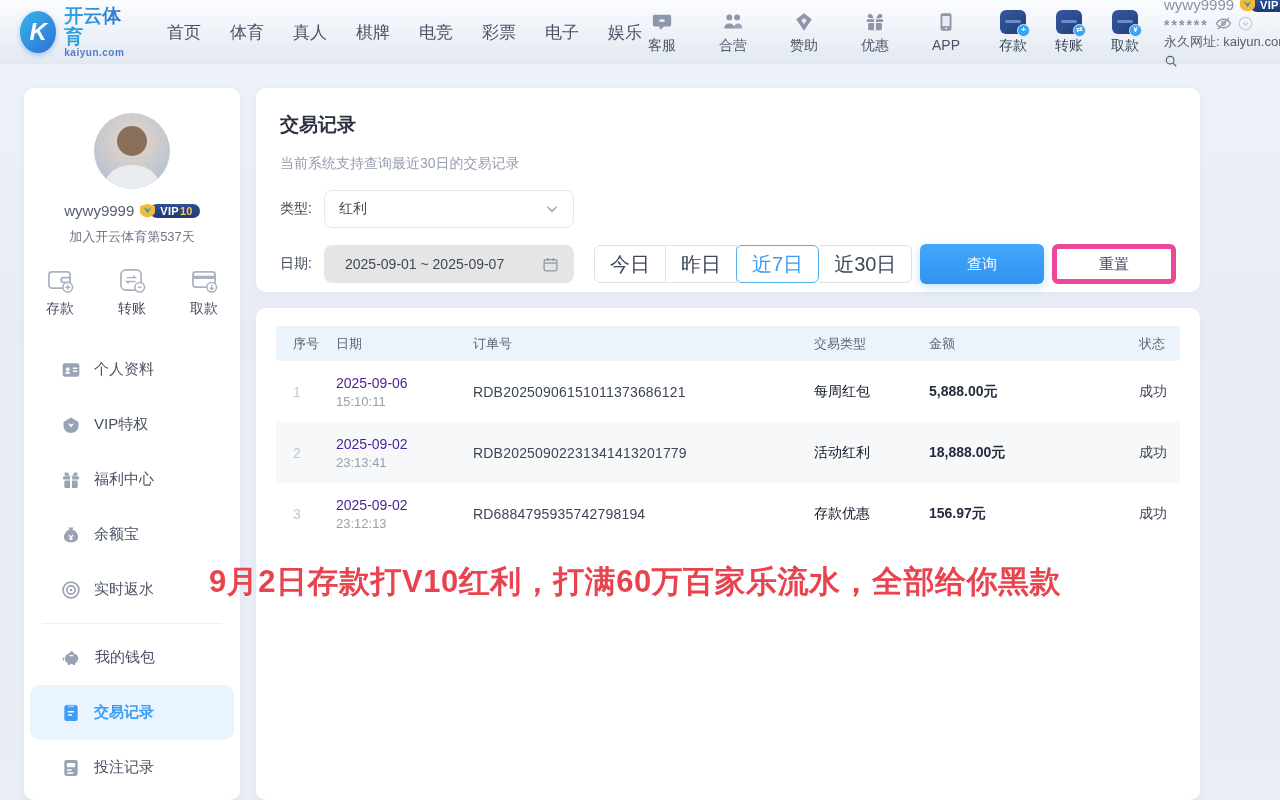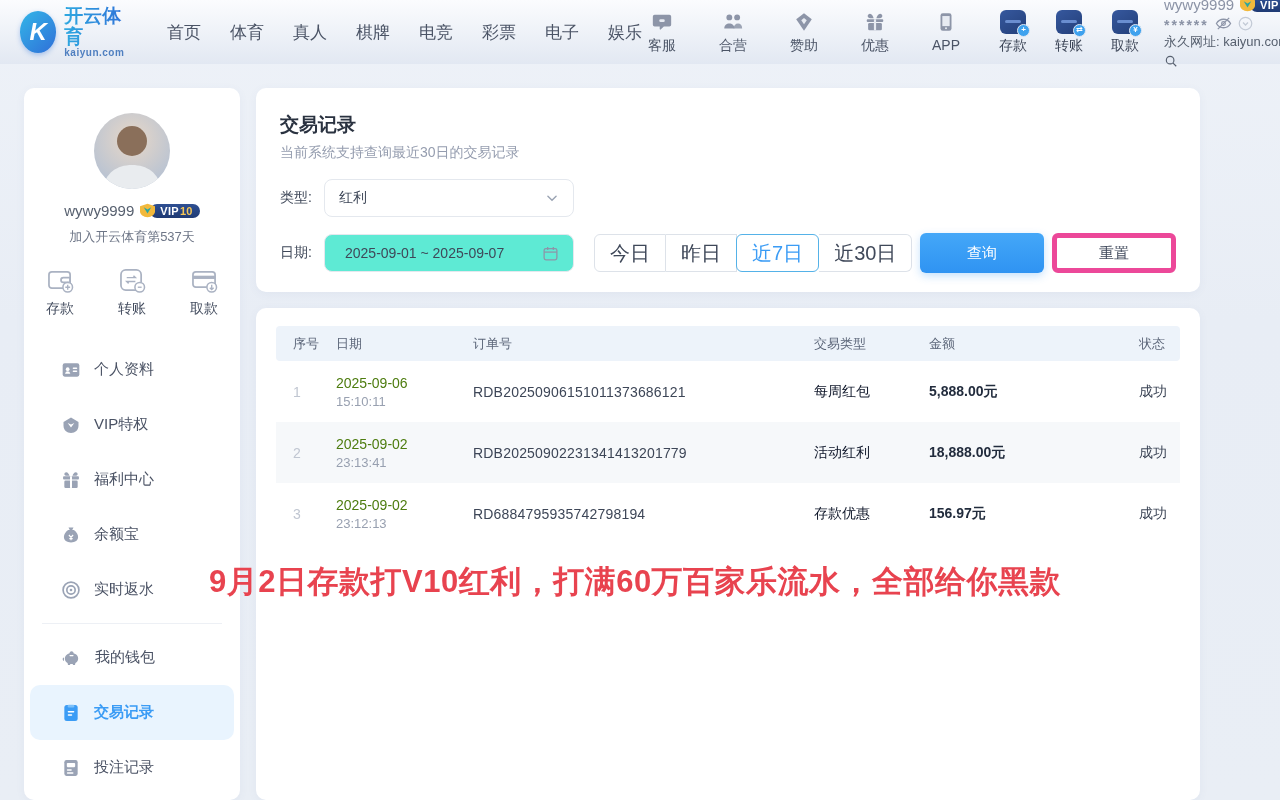--- a/index.html
+++ b/index.html
@@ -70,27 +70,27 @@
   .menu-item { height:55px; display:flex; align-items:center; gap:13px; padding-left:37px; cursor:pointer; }
   .menu-item .m-label { font-size:15px; color:#4a5264; }
   .menu-item.active { background:#e9f4fe; border-radius:10px; margin:0 6px; padding-left:31px; }
   .menu-item.active .m-label { color:#3b9cf5; font-weight:bold; }
   .menu-divider { height:1px; background:#edf0f5; margin:6px 18px; }
 
   
   .filter-card { position:absolute; left:256px; top:88px; width:944px; height:204px;
     background:#fff; border-radius:10px; box-shadow:0 2px 10px rgba(90,110,150,.06); padding:24px; }
   .page-title { font-size:19px; font-weight:bold; color:#2a3240; }
-  .page-subtitle { margin-top:6px; font-size:14px; color:#959daf; }
+  .page-subtitle { margin-top:17px; font-size:14px; color:#959daf; }
   .filter-row { display:flex; align-items:center; margin-top:17px; position:relative; }
   .f-label { font-size:14px; color:#3f4859; width:44px; }
   .select-box { width:250px; height:38px; border:1px solid #e4e8ee; border-radius:8px; background:#fff;
     display:flex; align-items:center; padding:0 14px; cursor:pointer; }
   .select-value { font-size:14px; color:#3f4859; flex:1; }
-  .date-box { width:250px; height:38px; border:1px solid #e4e8ee; border-radius:8px; background:#5eead4;
+  .date-box { width:250px; height:38px; border:1px solid #e4e8ee; border-radius:8px; background:#e5e5e5;
     display:flex; align-items:center; padding:0 14px 0 20px; cursor:pointer; }
   .date-value { font-size:14px; color:#3f4859; flex:1; }
   .range-group { display:flex; margin-left:20px; }
   .range-btn { height:38px; padding:0 15px; background:#fff; border:1px solid #dde2e9; border-left-width:0;
     font-size:20px; color:#3f4859; display:flex; align-items:center; cursor:pointer; }
   .range-btn:first-child { border-left-width:1px; border-radius:6px 0 0 6px; }
   .range-btn:last-child { border-radius:0 6px 6px 0; }
   .range-btn.active { border:1px solid #55b2e8; border-radius:6px; color:#3b9cf5; margin-left:-1px; position:relative; z-index:2; }
   .action-btns { position:absolute; right:0; top:-1px; display:flex; gap:8px; }
   .btn { width:124px; height:40px; border-radius:6px; font-size:15px; display:flex; align-items:center; justify-content:center; cursor:pointer; }
@@ -102,21 +102,21 @@
     background:#fff; border-radius:10px; box-shadow:0 2px 10px rgba(90,110,150,.06); padding:18px 20px; }
   .tbl { width:100%; }
   .tbl-row { display:grid; grid-template-columns:60px 137px 341px 115px 210px 1fr; align-items:center; }
   .tbl-head { height:35px; background:#edf3fa; border-radius:4px; }
   .tbl-head .th { font-size:13px; color:#5c6679; }
   .th:first-child, .td:first-child { padding-left:17px; }
   .tbl-body .tbl-row { height:61px; }
   .tbl-body .tbl-row:nth-child(2) { background:#f6f8fa; }
   .td-seq { font-size:14px; color:#c0c6d1; }
   .td-date { display:flex; flex-direction:column; gap:3px; }
-  .td-date .d1 { font-size:14px; color:#4d7c0f; }
+  .td-date .d1 { font-size:14px; color:#4c1d95; }
   .td-date .d2 { font-size:13px; color:#98a0b0; }
   .td-order { font-size:14px; color:#3d4657; letter-spacing:.2px; }
   .td-type { font-size:14px; color:#0f172a; }
   .td-amount { font-size:14px; font-weight:bold; color:#222c3d; }
   .td-status { font-size:14px; color:#3d4657; }
 
   
   .annotation { position:absolute; left:209px; top:561px; font-size:31px; font-weight:600;
     color:#e8434f; white-space:nowrap; z-index:10; letter-spacing:.5px; }
 </style>

